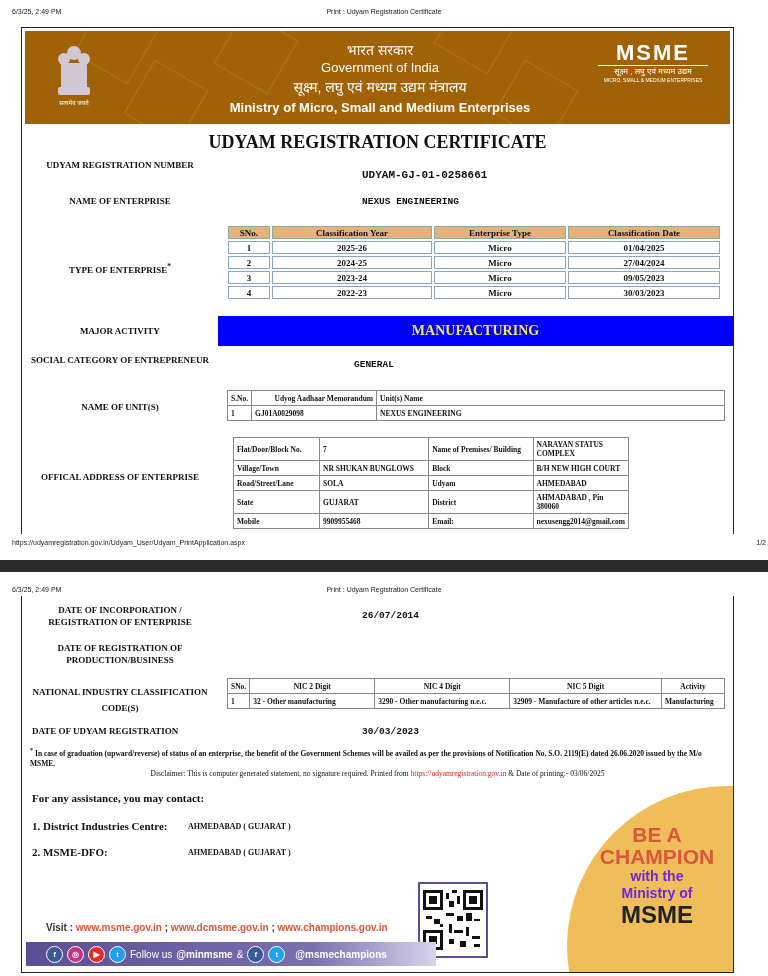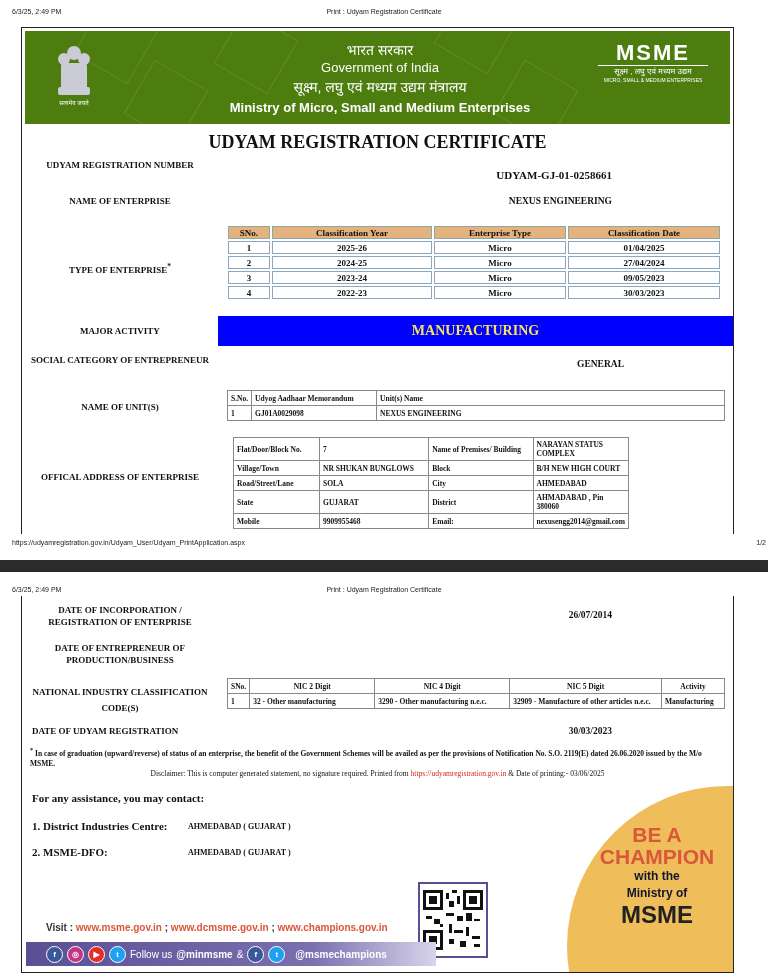--- a/index.html
+++ b/index.html
@@ -6,52 +6,52 @@
   body{width:768px;height:976px;position:relative;overflow:hidden;font-family:"Liberation Serif",serif;color:#111;}
   .page{position:absolute;left:0;width:768px;background:#fff;}
   .p1{top:0;height:560px;}
   .p2{top:572px;height:404px;}
   .sep{position:absolute;left:0;top:560px;width:768px;height:12px;background:#2b2b2b;}
   .hdr{position:absolute;top:8px;font-family:"Liberation Sans",sans-serif;font-size:7px;color:#222;}
   .ftr{position:absolute;font-family:"Liberation Sans",sans-serif;font-size:7px;color:#222;}
   .frame{position:absolute;left:21px;width:711px;border-left:1.5px solid #222;border-right:1.5px solid #222;}
   .p1 .frame{top:27px;height:506px;border-top:1.5px solid #222;}
   .p2 .frame{top:24px;height:376px;border-bottom:1.5px solid #222;}
-  .banner{position:absolute;left:3px;top:3px;width:705px;height:93px;background:#4d7c0f;overflow:hidden;}
+  .banner{position:absolute;left:3px;top:3px;width:705px;height:93px;background:#a16207;overflow:hidden;}
   .banner .hex{position:absolute;border:1px solid rgba(255,255,255,.12);width:60px;height:60px;transform:rotate(30deg);}
   .emblem{position:absolute;left:26px;top:10px;width:46px;height:70px;}
   .b-center{position:absolute;left:150px;width:410px;top:10px;text-align:center;color:#fff;font-family:"Liberation Sans",sans-serif;}
   .b-center .l1{font-size:14px;line-height:18px;}
   .b-center .l2{font-size:13px;line-height:18px;}
   .b-center .l3{font-size:14px;line-height:20px;}
   .b-center .l4{font-size:13px;font-weight:bold;line-height:22px;}
   .msme-logo{position:absolute;right:22px;top:10px;width:110px;text-align:center;color:#fff;font-family:"Liberation Sans",sans-serif;}
   .msme-logo .big{font-size:22px;font-weight:bold;letter-spacing:2px;line-height:24px;border-bottom:1px solid #fff;}
   .msme-logo .hin{font-size:8px;line-height:11px;}
   .msme-logo .eng{font-size:5px;line-height:7px;}
   .title{position:absolute;top:104px;left:0;width:711px;text-align:center;font-size:18px;font-weight:bold;}
   .lbl{position:absolute;font-size:9px;font-weight:bold;text-align:center;}
-  .val{position:absolute;font-size:9.5px;font-weight:bold;text-align:right;}
+  .val{position:absolute;font-size:9.5px;font-weight:bold;text-align:left;font-family:Liberation Mono, monospace;}
   table{border-collapse:separate;border-spacing:2px;}
   .tt{position:absolute;left:204px;top:196px;width:496px;font-size:9px;font-weight:bold;}
   .tt th{background:#e5b27e;border:1px solid #8aa;height:11px;padding:0;}
   .tt td{border:1px solid #8aa6c0;text-align:center;height:11px;padding:0;}
   .activity{position:absolute;left:196px;top:288px;width:515px;height:30px;background:#0000ff;color:#f7e25a;font-size:14px;font-weight:bold;text-align:center;line-height:30px;}
   .grid{position:absolute;border-collapse:collapse;font-size:7.5px;font-weight:bold;}
   .grid td{border:1px solid #888;padding:2px 3px;height:10px;}
   .note{position:absolute;left:8px;width:695px;font-size:7.5px;font-weight:bold;line-height:10px;}
   .discl{position:absolute;left:0;width:711px;text-align:center;font-size:7.5px;}
   .discl .lnk{color:#d9261c;}
   .assist{position:absolute;left:10px;font-size:11px;font-weight:bold;}
   .assist-v{position:absolute;left:166px;font-size:8px;font-weight:bold;}
   .promo{position:absolute;left:0;top:190px;width:711px;height:186px;overflow:hidden;}
   .circle{position:absolute;left:545px;top:0;width:320px;height:320px;border-radius:50%;background:#efbd5a;}
   .champ{position:absolute;left:560px;top:38px;width:150px;text-align:center;font-family:"Liberation Sans",sans-serif;font-weight:bold;line-height:22px;}
   .champ .c1{color:#d9573a;font-size:21px;}
-  .champ .c2{color:#0f172a;font-size:12px;line-height:17px;}
+  .champ .c2{color:#6d28d9;font-size:14px;line-height:17px;}
   .champ .c3{color:#222;font-size:24px;line-height:26px;}
   .visit{position:absolute;left:24px;top:136px;font-family:"Liberation Sans",sans-serif;font-size:10px;font-weight:bold;color:#333;}
   .visit .u{color:#d9573a;}
   .follow{position:absolute;left:4px;top:156px;width:390px;height:24px;background:linear-gradient(90deg,#5a4f94,#7a70b0 70%,#d8d4ea);color:#fff;font-family:"Liberation Sans",sans-serif;font-size:10px;display:flex;align-items:center;padding-left:20px;gap:4px;}
   .soc{width:15px;height:15px;border-radius:50%;display:inline-flex;align-items:center;justify-content:center;font-size:8px;font-weight:bold;color:#fff;border:1px solid #fff;}
   .qr{position:absolute;left:396px;top:96px;width:70px;height:76px;border:2px solid #5a4f94;background:#fff;padding:3px;box-sizing:border-box;}
   .qr svg{width:100%;height:100%;}
 </style>
 </head>
 <body>
@@ -138,28 +138,28 @@
             <td>Micro</td>
             <td>30/03/2023</td>
           </tr>
       </tbody>
     </table>
 
     <div class="lbl" style="left:8px;top:298px;width:180px">MAJOR ACTIVITY</div>
     <div class="activity">MANUFACTURING</div>
 
     <div class="lbl" style="left:8px;top:326px;width:180px;line-height:12px">SOCIAL CATEGORY OF ENTREPRENEUR</div>
-    <div class="val" style="left:352px;top:331px;width:250px">GENERAL</div>
+    <div class="val" style="left:332px;top:331px;width:250px">GENERAL</div>
 
     <div class="lbl" style="left:8px;top:374px;width:180px">NAME OF UNIT(S)</div>
     <table class="grid" style="left:205px;top:362px;width:498px">
       <tbody>
           <tr>
             <td style="width:14px">S.No.</td>
-            <td style="width:118px;text-align:left">Udyog Aadhaar Memorandum</td>
+            <td style="width:118px;text-align:right">Udyog Aadhaar Memorandum</td>
             <td style="text-align:left">Unit(s) Name</td>
           </tr>
       <tr>
             <td>1</td>
             <td>GJ01A0029098</td>
             <td>NEXUS ENGINEERING</td>
           </tr>
     </tbody>
       </table>
 
@@ -174,21 +174,21 @@
           </tr>
       <tr>
             <td>Village/Town</td>
             <td>NR SHUKAN BUNGLOWS</td>
             <td>Block</td>
             <td>B/H NEW HIGH COURT</td>
           </tr>
       <tr>
             <td>Road/Street/Lane</td>
             <td>SOLA</td>
-            <td>City</td>
+            <td>Udyam</td>
             <td>AHMEDABAD</td>
           </tr>
       <tr>
             <td>State</td>
             <td>GUJARAT</td>
             <td>District</td>
             <td>AHMADABAD , Pin 380060</td>
           </tr>
       <tr>
             <td>Mobile</td>
@@ -207,21 +207,21 @@
 <div class="sep"></div>
 
 <div class="page p2">
   <div class="hdr" style="left:12px;top:14px">6/3/25, 2:49 PM</div>
   <div class="hdr" style="left:0;width:768px;text-align:center;top:14px">Print : Udyam Registration Certificate</div>
 
   <div class="frame">
     <div class="lbl" style="left:8px;top:8px;width:180px;line-height:12px">DATE OF INCORPORATION / REGISTRATION OF ENTERPRISE</div>
     <div class="val" style="left:340px;top:14px;width:250px">26/07/2014</div>
 
-    <div class="lbl" style="left:8px;top:46px;width:180px;line-height:12px">DATE OF ENTREPRENEUR OF PRODUCTION/BUSINESS</div>
+    <div class="lbl" style="left:8px;top:46px;width:180px;line-height:12px">DATE OF REGISTRATION OF PRODUCTION/BUSINESS</div>
     <div class="val" style="left:340px;top:52px;width:250px"></div>
 
     <div class="lbl" style="left:8px;top:88px;width:180px;line-height:16px">NATIONAL INDUSTRY CLASSIFICATION CODE(S)</div>
     <table class="grid" style="left:205px;top:82px;width:498px">
       <tbody>
           <tr>
         <td style="width:14px">SNo.</td>
         <td style="text-align:center;width:118px">NIC 2 Digit</td>
         <td style="text-align:center;width:128px">NIC 4 Digit</td>
         <td style="text-align:center">NIC 5 Digit</td>

